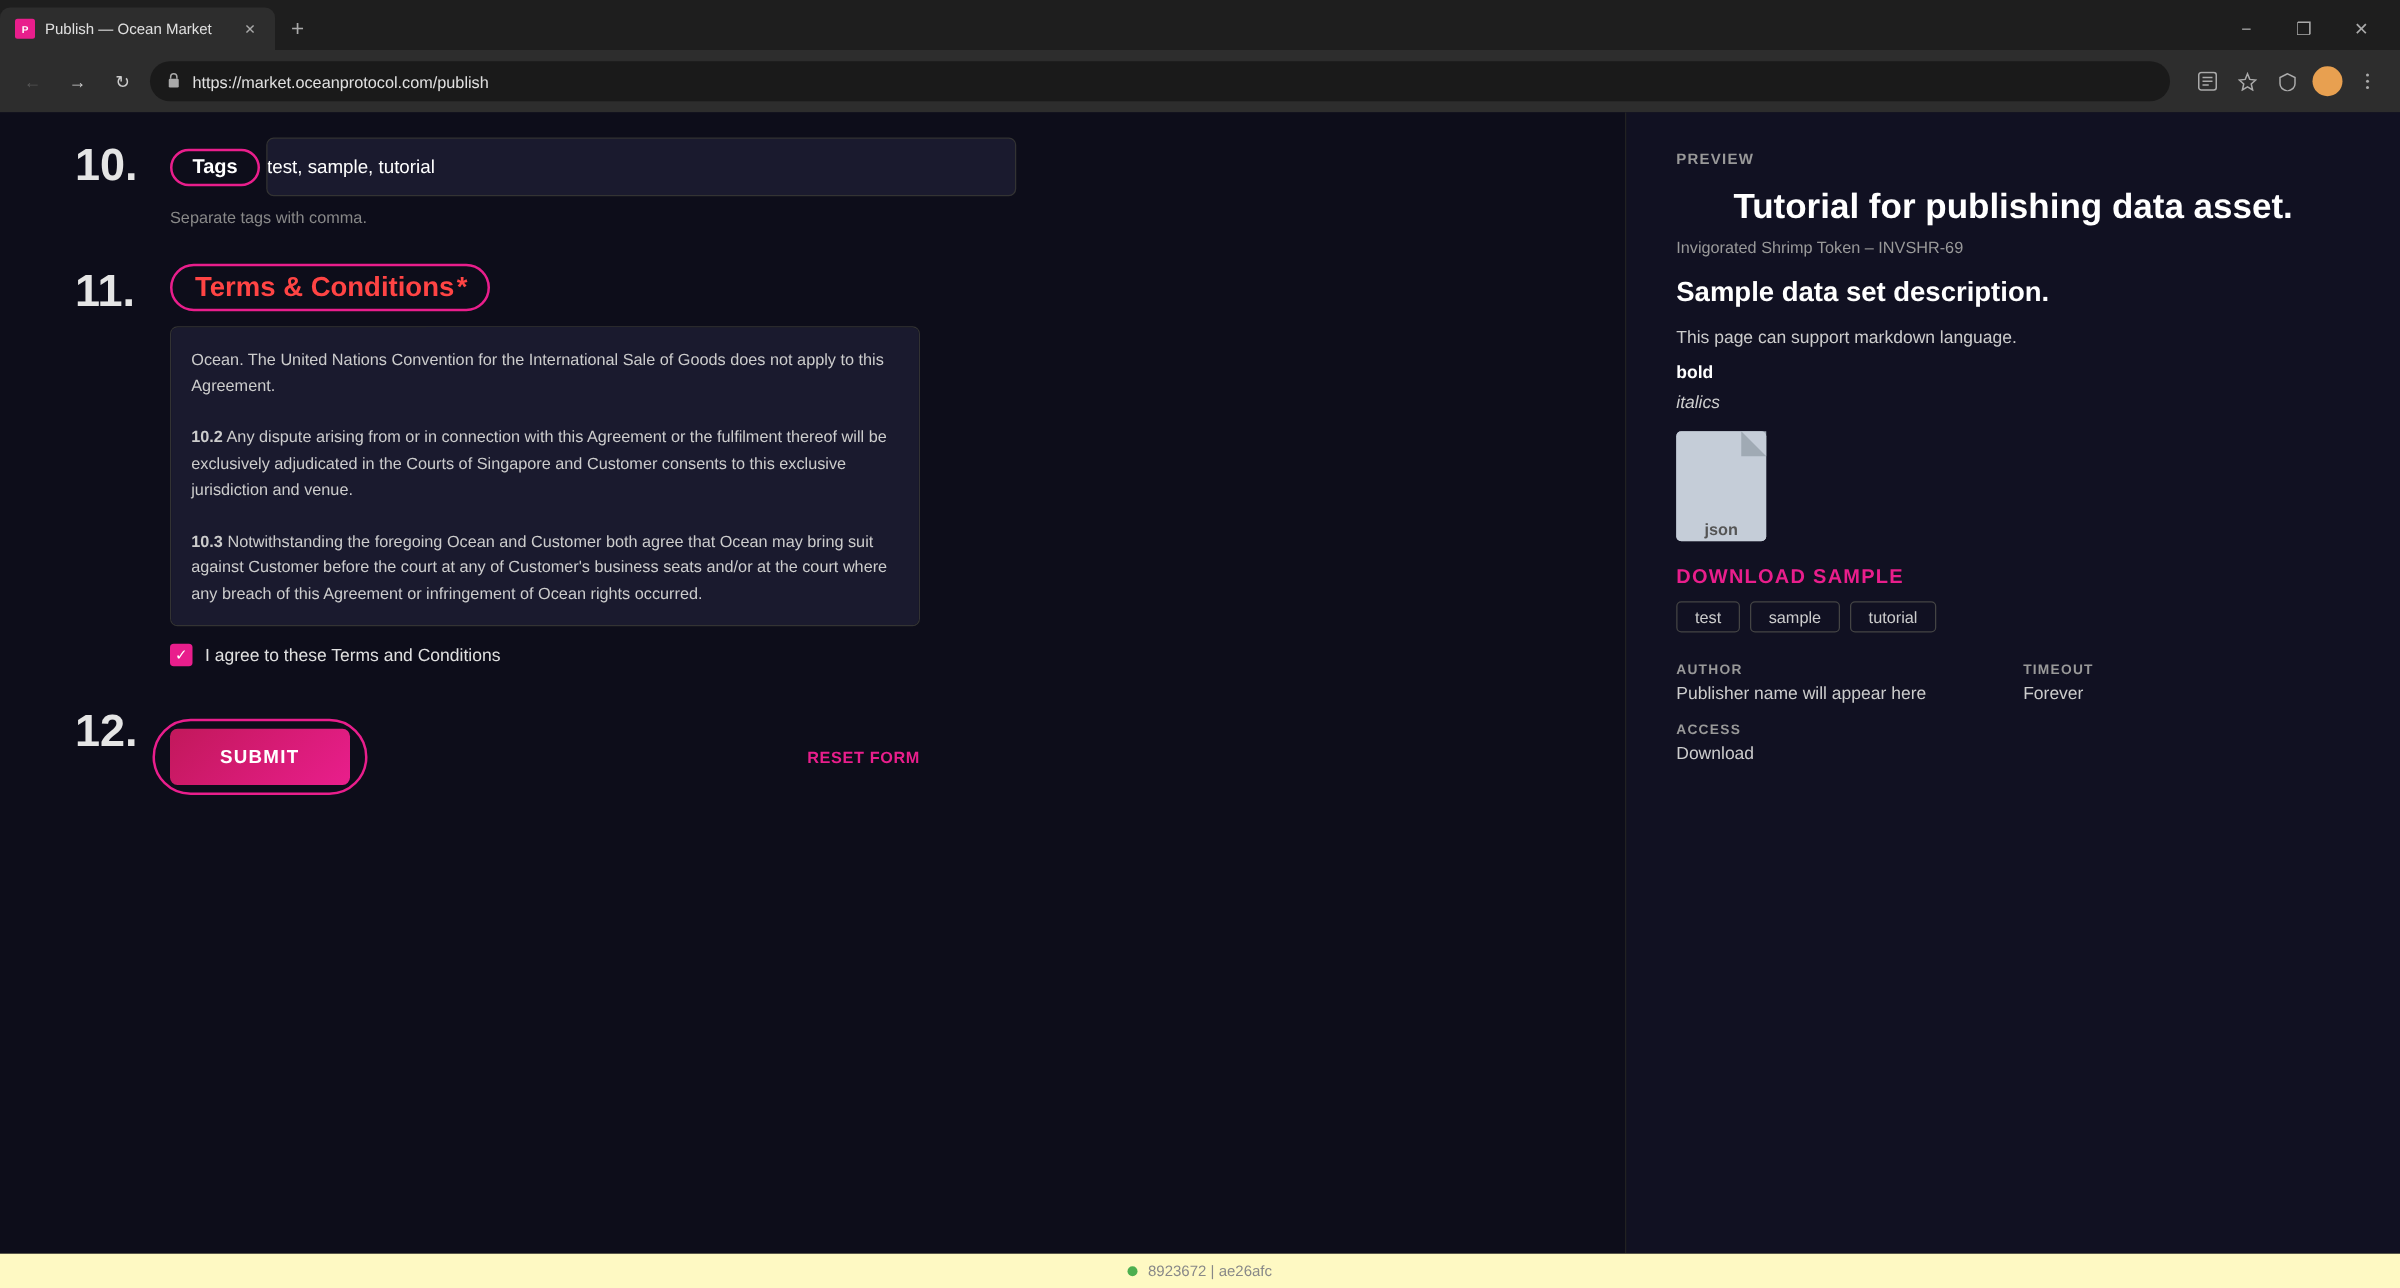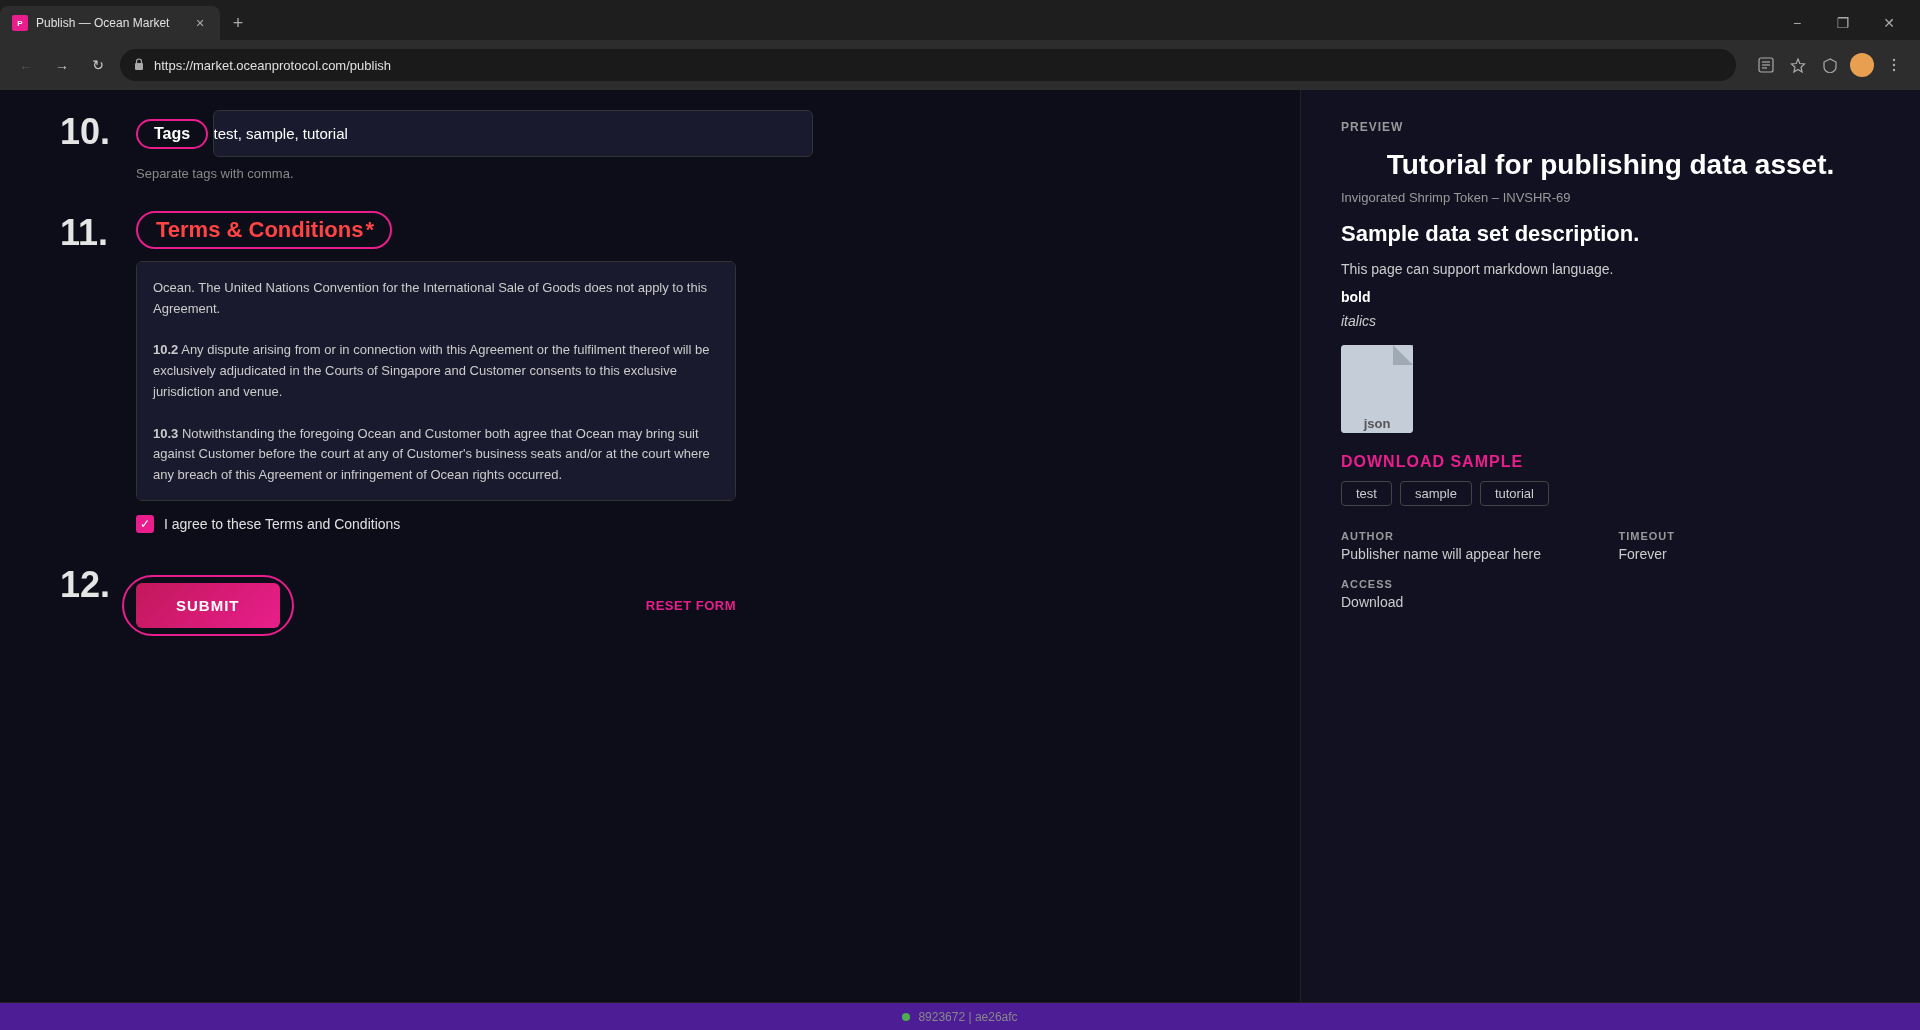--- a/index.html
+++ b/index.html
@@ -78,21 +78,21 @@
     .download-sample-label { color: #e91e8c; font-size: 16px; font-weight: 700; letter-spacing: 1px; text-transform: uppercase; margin-bottom: 10px; }
     .tags-row { display: flex; gap: 8px; margin-bottom: 24px; flex-wrap: wrap; }
     .tag-pill { border: 1px solid #444; border-radius: 4px; padding: 4px 14px; color: #ccc; font-size: 13px; text-align: right; }
 
     .meta-grid { display: grid; grid-template-columns: 1fr 1fr; gap: 16px; }
     .meta-item { }
     .meta-key { color: #999; font-size: 11px; font-weight: 700; letter-spacing: 1px; text-transform: uppercase; margin-bottom: 4px; }
     .meta-val { color: #ccc; font-size: 14px; }
 
     
-    .status-bar { position: fixed; bottom: 0; left: 0; right: 0; height: 28px; background: #4c1d95; display: flex; align-items: center; justify-content: center; gap: 8px; border-top: 1px solid #222; }
+    .status-bar { position: fixed; bottom: 0; left: 0; right: 0; height: 28px; background: #fef9c3; display: flex; align-items: center; justify-content: center; gap: 8px; border-top: 1px solid #222; }
     .status-dot { width: 8px; height: 8px; background: #4caf50; border-radius: 50%; }
     .status-text { color: #888; font-size: 12px; }
 
     .step-content { flex: 1; }
   </style>
 </head>
 <body>
 
 <div class="browser-chrome">
 

